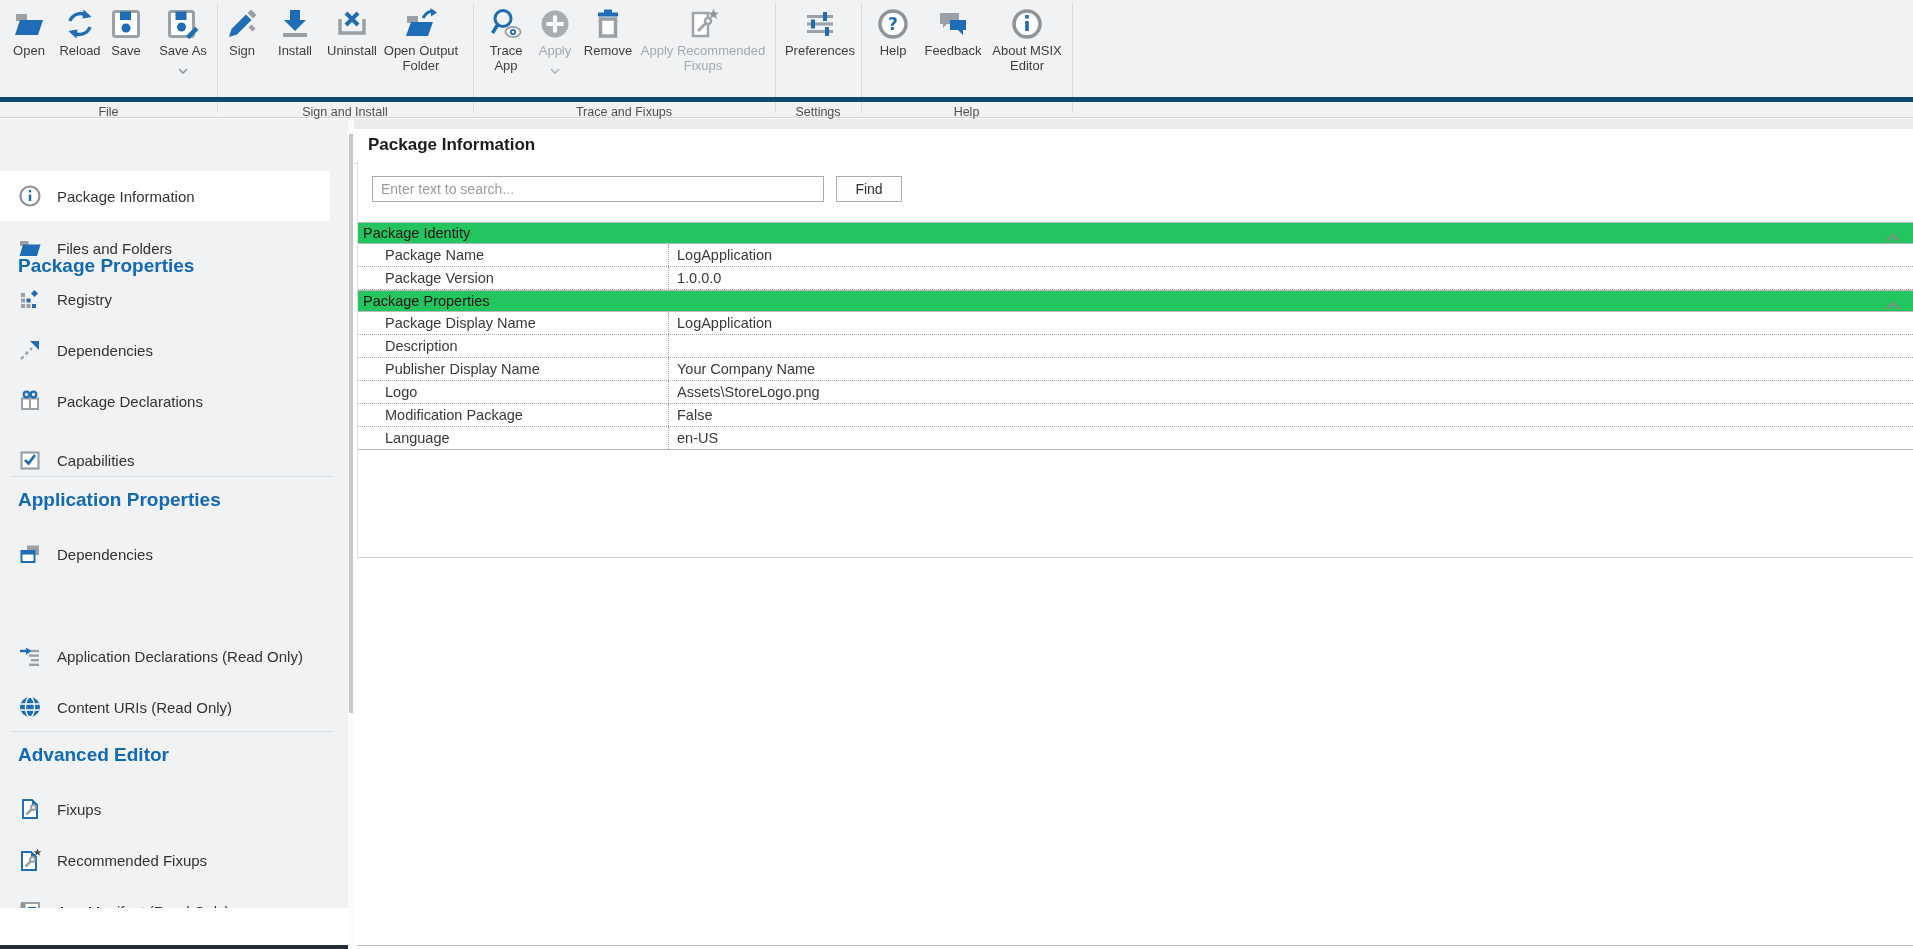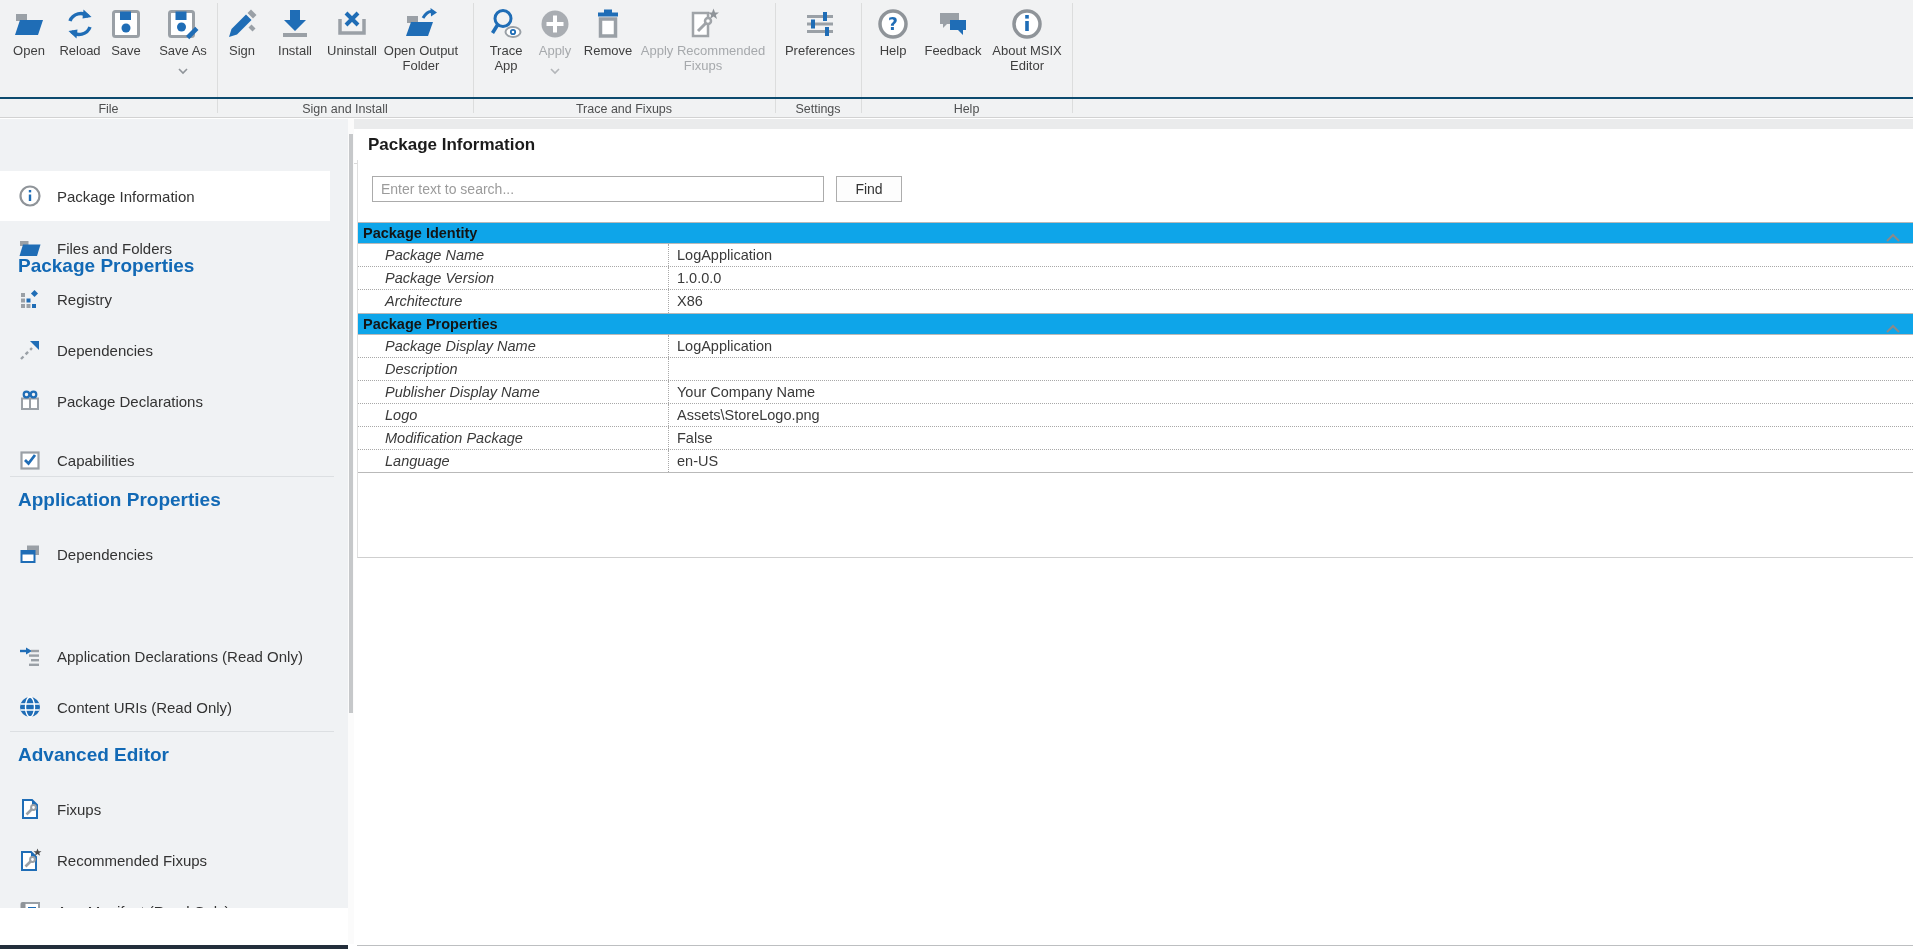--- a/index.html
+++ b/index.html
@@ -15,21 +15,21 @@
   }
   
   .ribbon{position:absolute;top:0;left:0;width:100%;height:118px;background:#f1f2f3;border-bottom:1px solid #d2d2d2;box-sizing:border-box;}
   .rbtn{position:absolute;top:7px;display:flex;flex-direction:column;align-items:center;cursor:default;}
   .ricon{width:34px;height:34px;display:block;}
   .ricon svg{width:34px;height:34px;display:block;}
   .rlabel{margin-top:3px;font-size:13px;line-height:14.5px;color:var(--txt);text-align:center;white-space:normal;}
   .rbtn.disabled .rlabel{color:#a6a9ac;}
   .dd-chevron{margin-top:2px;}
   .rsep{position:absolute;top:3px;height:110px;width:1px;background:#dcdddd;}
-  .glabels{position:absolute;top:97px;left:0;right:0;height:21px;border-top:2px solid #0c4a6e;}
+  .glabels{position:absolute;top:97px;left:0;right:0;height:21px;border-top:5px solid #0c4a6e;}
   .glabel{position:absolute;top:3px;font-size:12.5px;color:#4e5ald;color:#4e4f50;text-align:center;}
   
   .sidebar{position:absolute;top:119px;left:0;width:348px;height:830px;background:#f0f2f4;overflow:hidden;}
   .side-heading{position:absolute;left:18px;font-size:19px;font-weight:bold;color:#1269b5;}
   .side-item{position:absolute;left:0;width:330px;height:50px;display:flex;align-items:center;cursor:default;}
   .side-item.selected{background:#ffffff;}
   .side-item .sicon{width:24px;height:24px;margin-left:18px;flex:0 0 24px;}
   .side-item .sicon svg{width:24px;height:24px;display:block;}
   .side-item .slabel{margin-left:15px;font-size:15px;color:#333333;white-space:nowrap;}
   .side-divider{position:absolute;left:10px;right:14px;height:1px;background:#dcdfe2;}
@@ -40,26 +40,26 @@
   .side-scroll-thumb{position:absolute;left:349px;top:134px;width:4px;height:579px;background:#c6c8ca;}
   
   .main{position:absolute;top:119px;left:354px;right:0;bottom:0;background:#ffffff;}
   .main-top-strip{position:absolute;top:0;left:0;right:0;height:10px;background:#eaebec;}
   .main-title{position:absolute;top:10px;left:0;right:0;height:35px;line-height:32px;padding-left:14px;font-size:17px;font-weight:bold;color:#1b1b1b;border-bottom:1px solid #d9d9d9;box-sizing:border-box;background:#fff;}
   .panel{position:absolute;left:3px;top:41px;right:0;height:398px;border-left:1px solid #e0e0e0;border-bottom:1px solid #cfcfcf;box-sizing:border-box;background:#fff;}
   .search-input{position:absolute;left:14px;top:16px;width:452px;height:26px;box-sizing:border-box;border:1px solid #ababab;padding:0 8px;font-size:14px;color:#333;font-family:"Liberation Sans","DejaVu Sans",sans-serif;outline:none;}
   .search-input::placeholder{color:#9b9b9b;}
   .find-btn{position:absolute;left:478px;top:16px;width:66px;height:26px;box-sizing:border-box;border:1px solid #adadad;background:#fdfdfd;font-size:14px;color:#333;font-family:"Liberation Sans","DejaVu Sans",sans-serif;cursor:default;}
   .ptable{position:absolute;left:0;right:0;top:62px;}
-  .sec-header{position:relative;height:22px;line-height:21px;border-top:1px solid #b9b9b9;border-bottom:1px solid #b9b9b9;box-sizing:border-box;font-size:14.5px;font-weight:bold;color:#141414;padding-left:5px;background:#0ea5e9;}
+  .sec-header{position:relative;height:22px;line-height:21px;border-top:1px solid #b9b9b9;border-bottom:1px solid #b9b9b9;box-sizing:border-box;font-size:14.5px;font-weight:normal;color:#141414;padding-left:5px;background:#22c55e;}
   .sec-header .collapse{position:absolute;right:12px;top:5px;width:16px;height:10px;cursor:default;}
   .prow{display:grid;grid-template-columns:310px 1fr;height:23px;line-height:22px;border-bottom:1px dotted #a8a8a8;box-sizing:border-box;font-size:14.5px;color:#3a3a3a;background:#fff;}
   .prow.nosep{border-bottom:none;}
   .prow.lastsolid{border-bottom:1px solid #b9b9b9;}
-  .plabel{padding-left:27px;white-space:nowrap;overflow:hidden;font-style:italic;}
+  .plabel{padding-left:27px;white-space:nowrap;overflow:hidden;}
   .pvalue{border-left:1px dotted #a9a9a9;padding-left:8px;white-space:nowrap;overflow:hidden;}
   .main-bottom-line{position:absolute;left:3px;right:0;bottom:3px;height:1px;background:#bdbfc1;}
 </style>
 </head>
 <body>
 
 <div class="ribbon">
 
   <div class="rbtn" style="left:6px;width:46px">
     <span class="ricon">
@@ -428,24 +428,20 @@
             </svg></span>
       </div>
       <div class="prow">
         <div class="plabel">Package Name</div>
         <div class="pvalue">LogApplication</div>
       </div>
       <div class="prow">
         <div class="plabel">Package Version</div>
         <div class="pvalue">1.0.0.0</div>
       </div>
-      <div class="prow nosep">
-        <div class="plabel">Architecture</div>
-        <div class="pvalue">X86</div>
-      </div>
 
       <div class="sec-header">
         <span>Package Properties</span>
         <span class="collapse"><svg width="16" height="10" viewBox="0 0 16 10">
               <polyline points="2,8 8,2 14,8" fill="none" stroke="#8a8a8a" stroke-width="2"></polyline>
             </svg></span>
       </div>
       <div class="prow">
         <div class="plabel">Package Display Name</div>
         <div class="pvalue">LogApplication</div>

